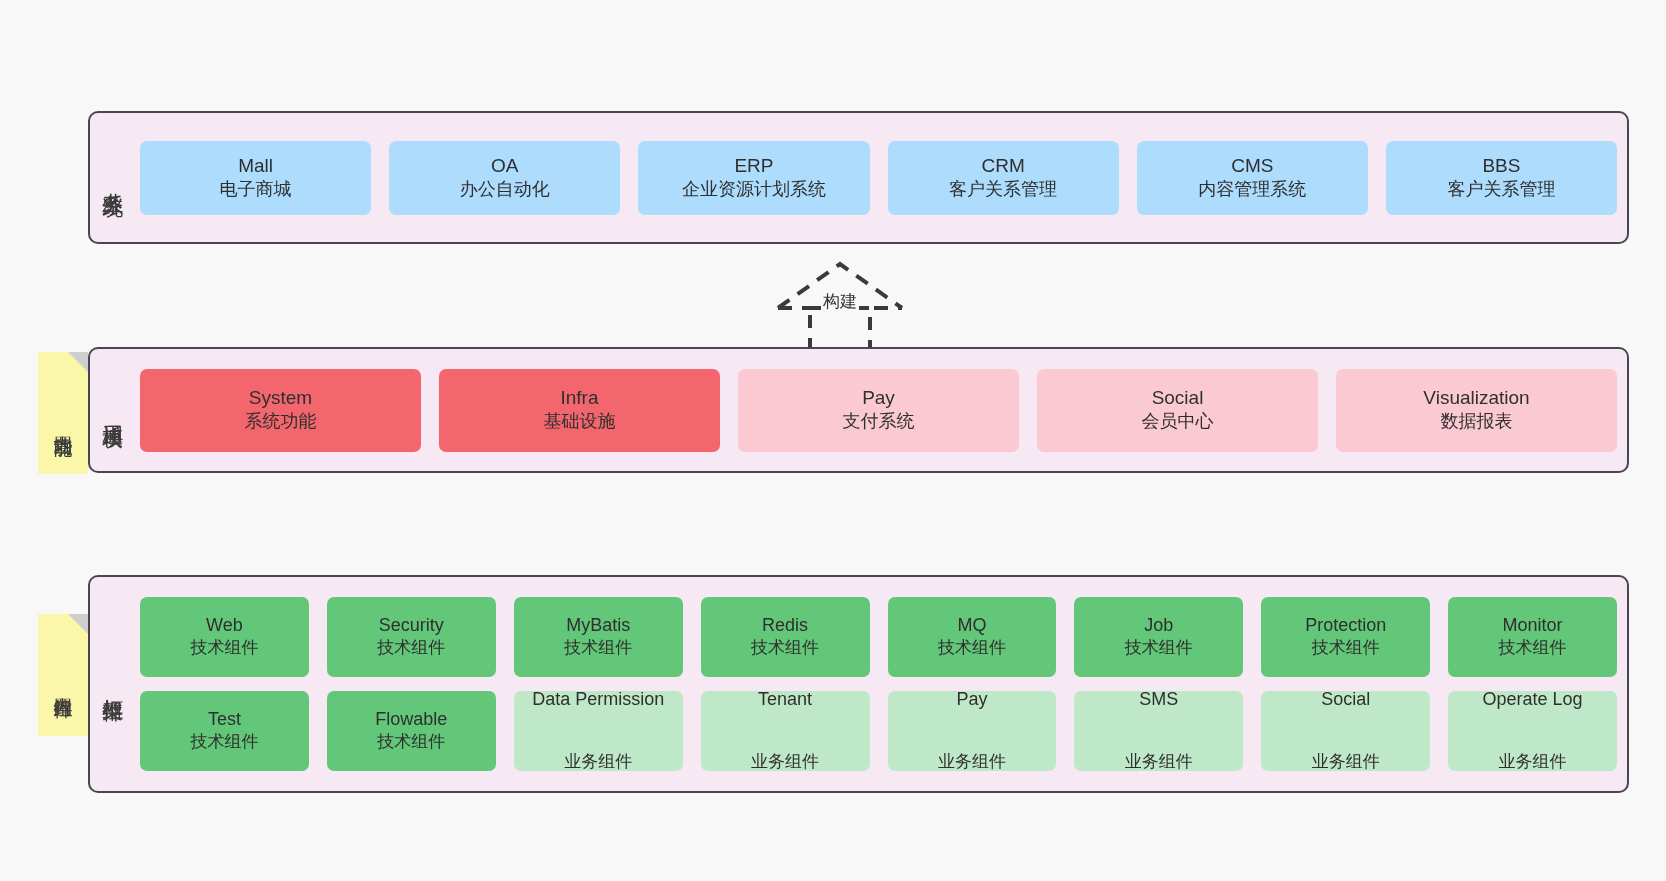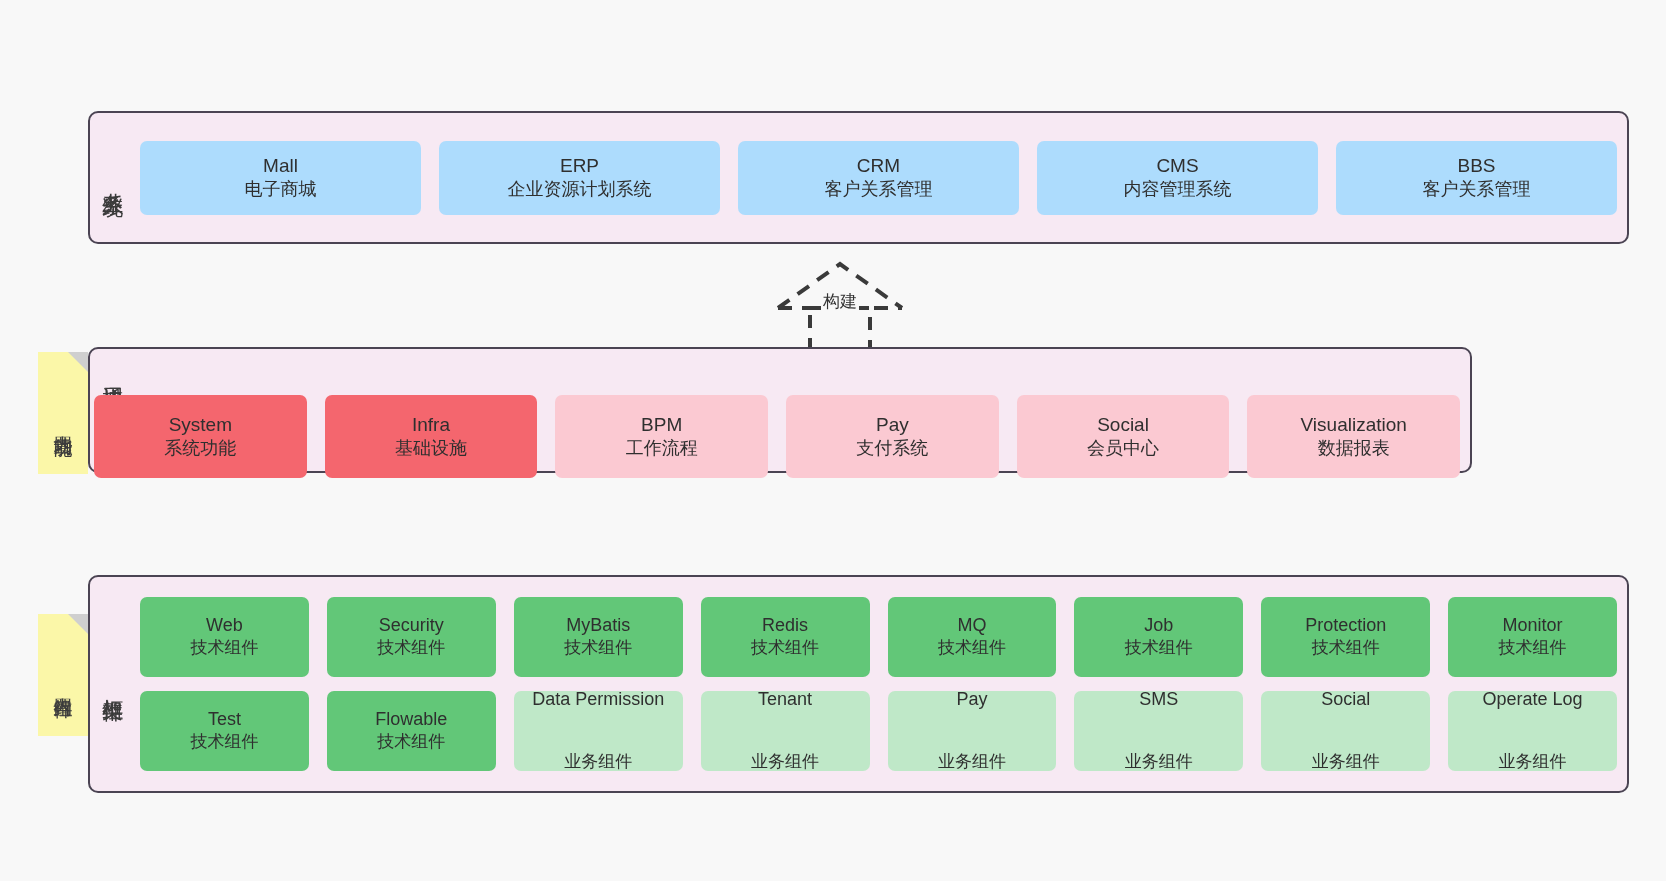--- a/index.html
+++ b/index.html
@@ -66,21 +66,21 @@
   }
   .card .en{font-size:19px;line-height:1.28;color:#2f2f2f;}
   .card .cn{font-size:18px;line-height:1.3;color:#2f2f2f;}
 
   
   #layer-business{left:88px;top:111px;width:1541px;height:133px;}
   #layer-business .row{height:74px;}
   #layer-business .card{background:#addcfd;}
 
   
-  #layer-modules{left:88px;top:347px;width:1384px;height:126px;flex-direction:column;}
+  #layer-modules{left:88px;top:347px;width:1541px;height:126px;}
   #layer-modules .row{height:83px;}
   #layer-modules .card{background:#fbc9d2;}
   #layer-modules .card.strong{background:#f4666e;}
 
   
   #layer-framework{left:88px;top:575px;width:1541px;height:218px;}
   #layer-framework .row{height:80px;}
   #layer-framework .card{background:#62c778;}
   #layer-framework .card.soft{background:#bfe8c8;gap:40px;}
   #layer-framework .card .en{font-size:18px;}
@@ -139,20 +139,24 @@
 
   <div class="layer" id="layer-business">
     <div class="layer-title">业务系统</div>
     <div class="layer-body">
       <div class="row">
         <div class="card">
           <span class="en">Mall</span>
           <span class="cn">电子商城</span>
         </div>
         <div class="card">
+          <span class="en">OA</span>
+          <span class="cn">办公自动化</span>
+        </div>
+        <div class="card">
           <span class="en">ERP</span>
           <span class="cn">企业资源计划系统</span>
         </div>
         <div class="card">
           <span class="en">CRM</span>
           <span class="cn">客户关系管理</span>
         </div>
         <div class="card">
           <span class="en">CMS</span>
           <span class="cn">内容管理系统</span>
@@ -182,24 +186,20 @@
       <div class="row">
         <div class="card strong">
           <span class="en">System</span>
           <span class="cn">系统功能</span>
         </div>
         <div class="card strong">
           <span class="en">Infra</span>
           <span class="cn">基础设施</span>
         </div>
         <div class="card">
-          <span class="en">BPM</span>
-          <span class="cn">工作流程</span>
-        </div>
-        <div class="card">
           <span class="en">Pay</span>
           <span class="cn">支付系统</span>
         </div>
         <div class="card">
           <span class="en">Social</span>
           <span class="cn">会员中心</span>
         </div>
         <div class="card">
           <span class="en">Visualization</span>
           <span class="cn">数据报表</span>

